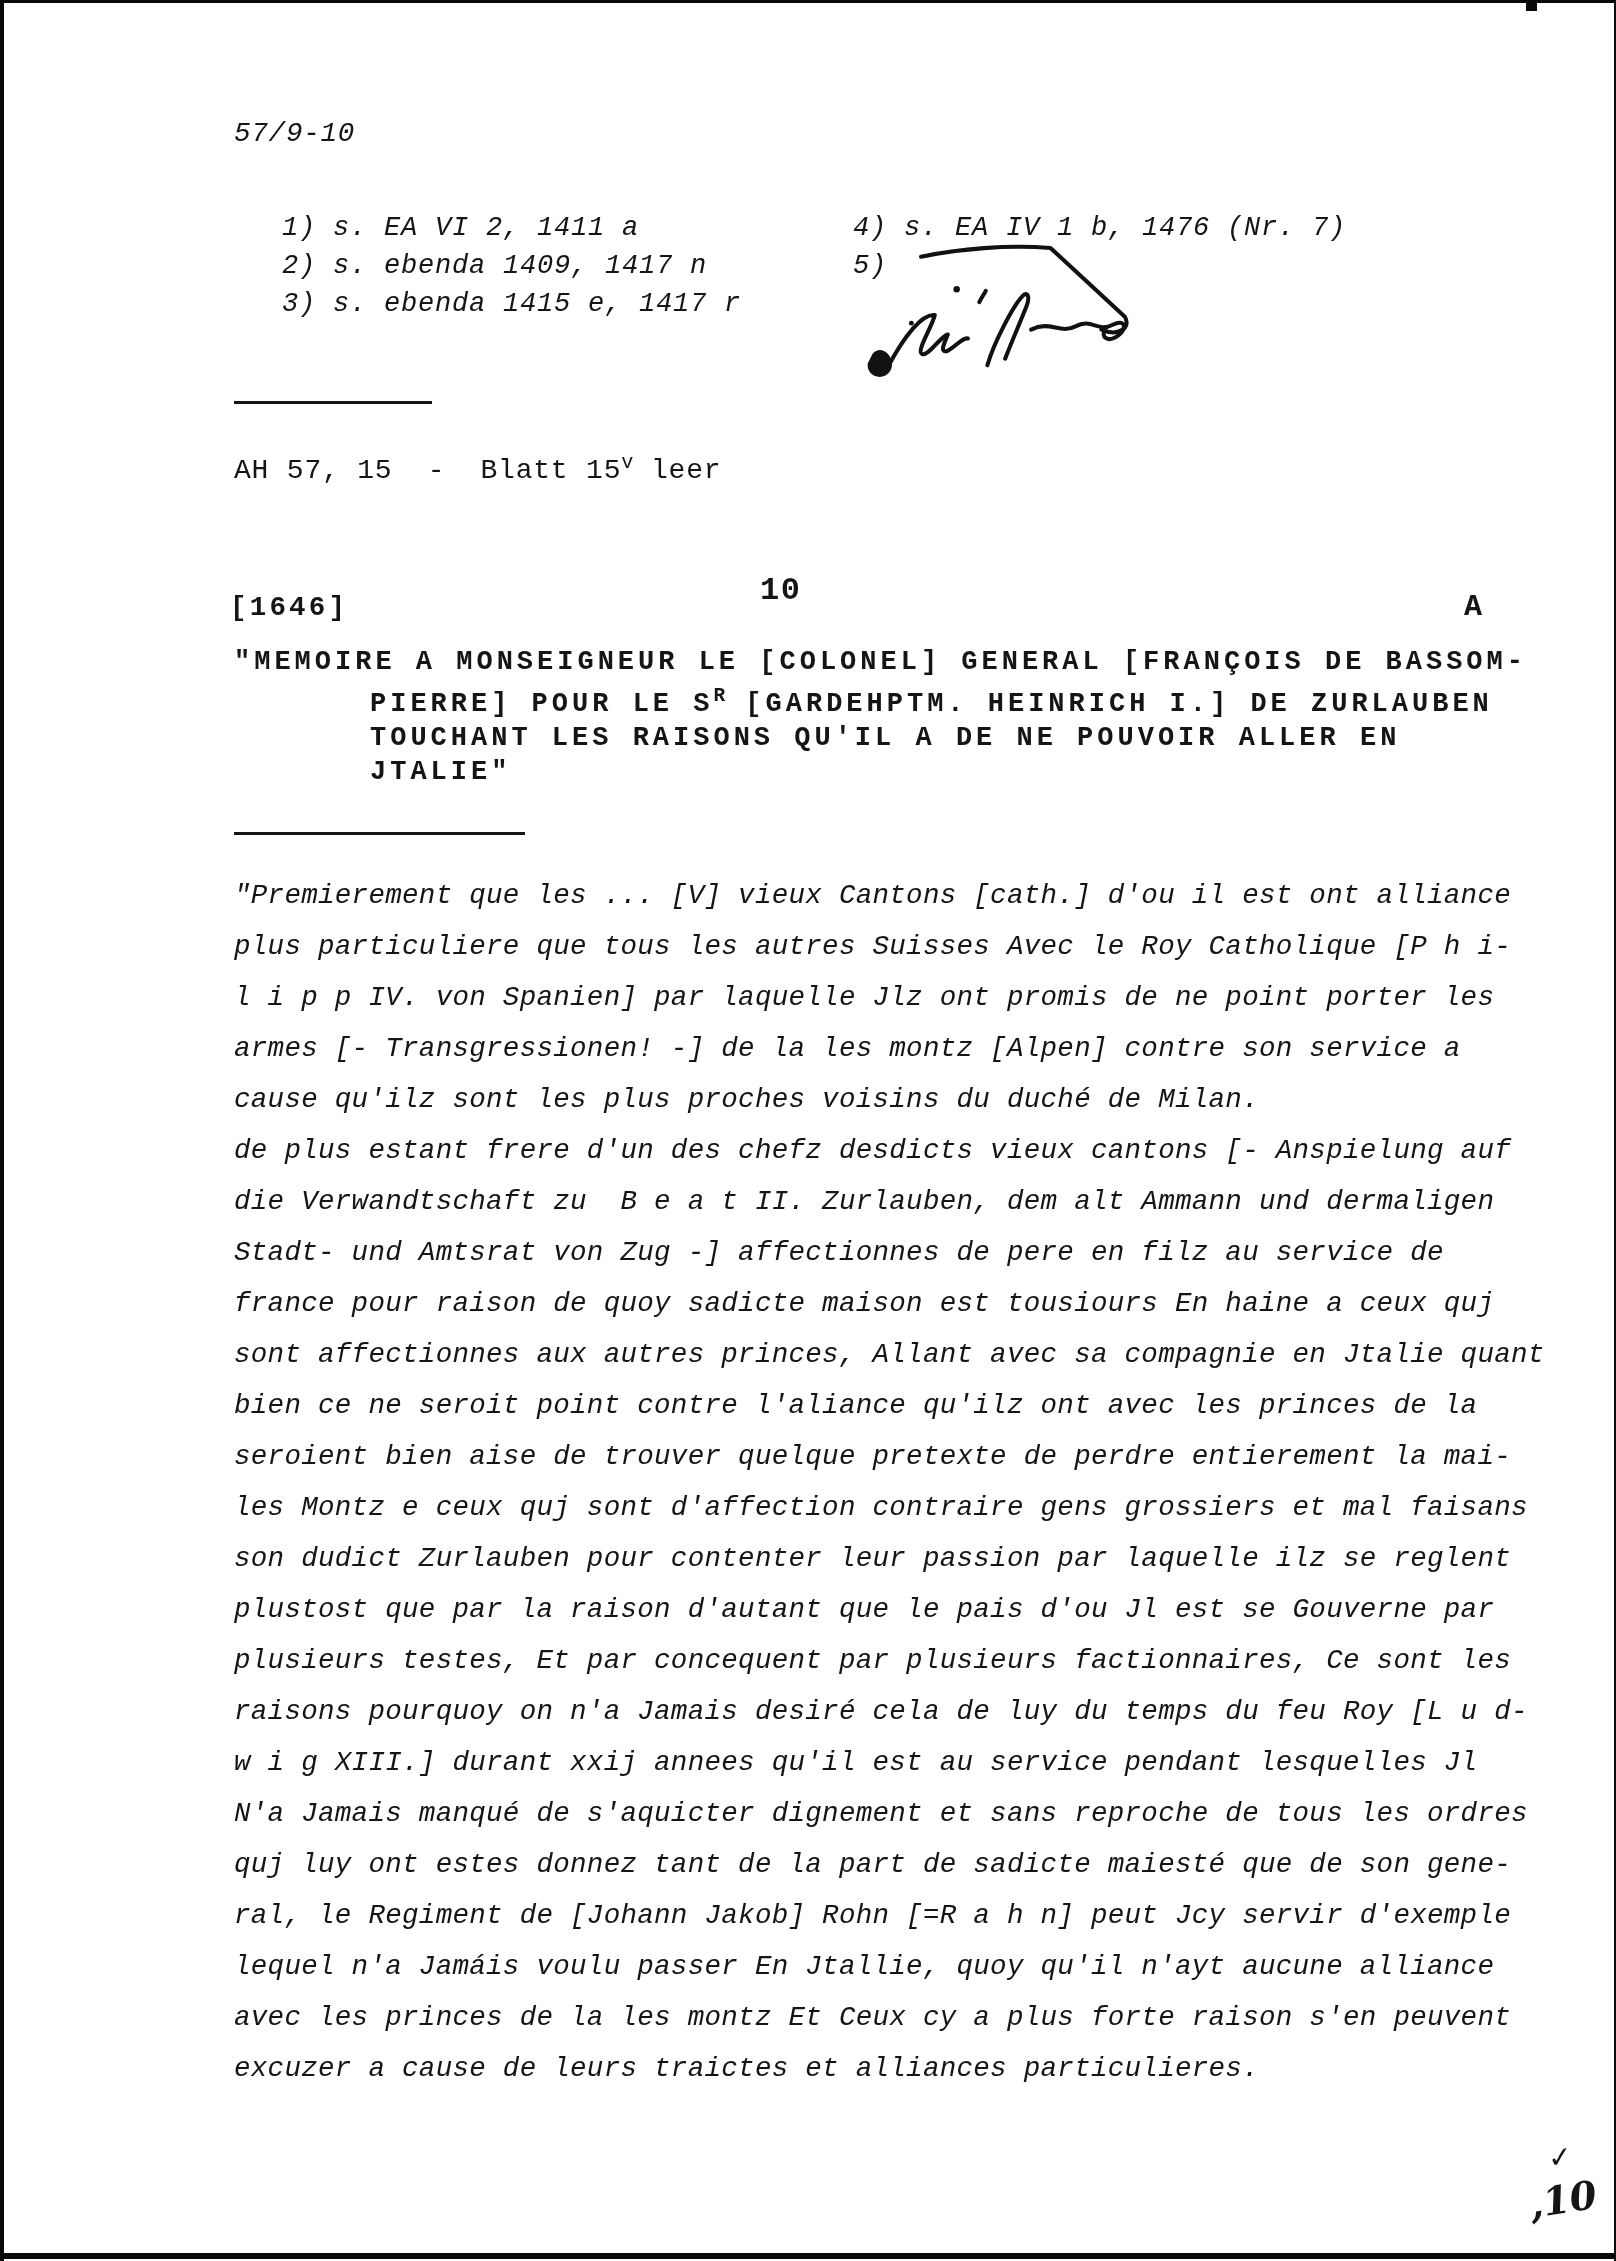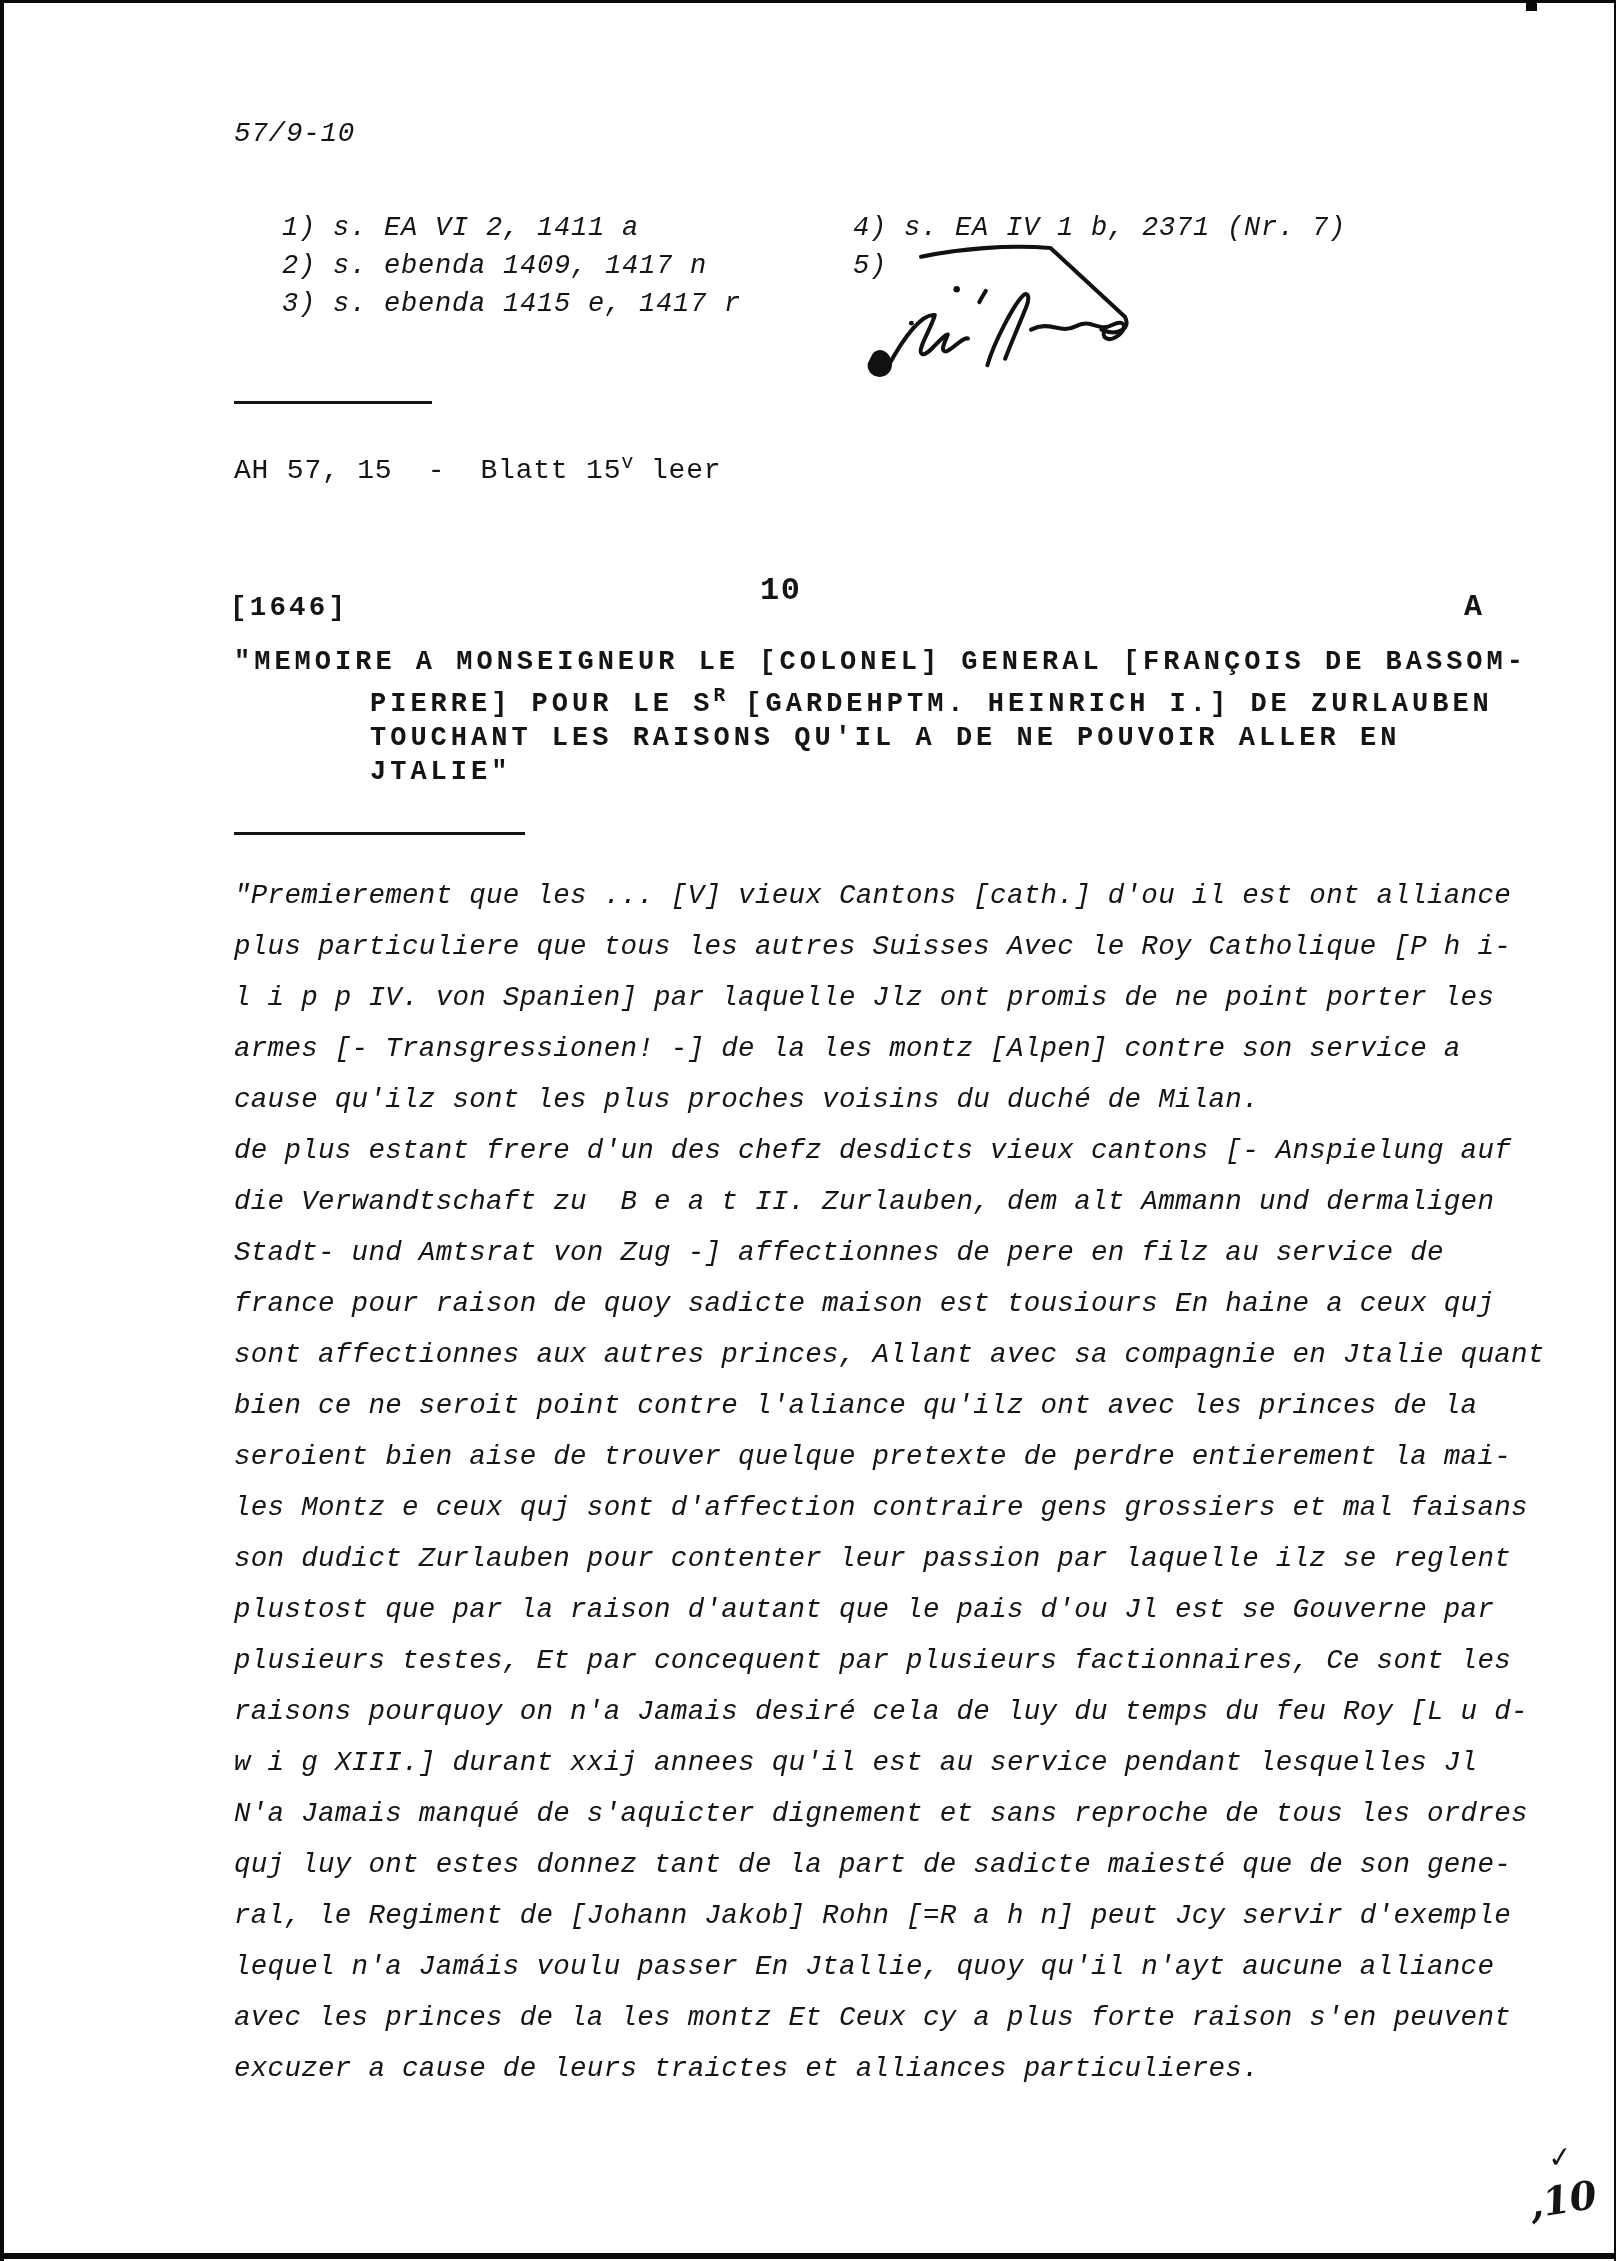--- a/index.html
+++ b/index.html
@@ -98,21 +98,21 @@
 
   <div class="archive-ref it line">57/9-10</div>
 
   <div class="fn-left it">
     <div class="line">1) s. EA VI 2, 1411 a</div>
     <div class="line">2) s. ebenda 1409, 1417 n</div>
     <div class="line">3) s. ebenda 1415 e, 1417 r</div>
   </div>
 
   <div class="fn-right it">
-    <div class="line">4) s. EA IV 1 b, 2371 (Nr. 7)</div>
+    <div class="line">4) s. EA IV 1 b, 1476 (Nr. 7)</div>
     <div class="line">5)</div>
   </div>
 
   <svg class="signature" width="279" height="144" viewBox="0 0 345 178">
     <g fill="none" stroke="#111" stroke-width="5" stroke-linecap="round" stroke-linejoin="round">
       <path d="M78,22 C125,12 185,7 238,11 L330,96 C338,110 322,121 301,112"></path>
       <path d="M36,160 C58,118 80,92 95,94 C91,110 72,138 79,142 C87,146 101,121 111,118 C107,129 101,139 109,139 C118,136 129,121 136,123"></path>
       <path d="M160,156 C168,128 192,82 204,70 C210,64 213,72 208,84 C200,104 188,132 182,148"></path>
       <path d="M214,112 C238,100 249,118 269,108 C289,97 296,116 315,106 C331,98 333,111 322,119 C309,129 299,121 306,111"></path>
       <path d="M150,78 C153,72 156,68 158,64"></path>

